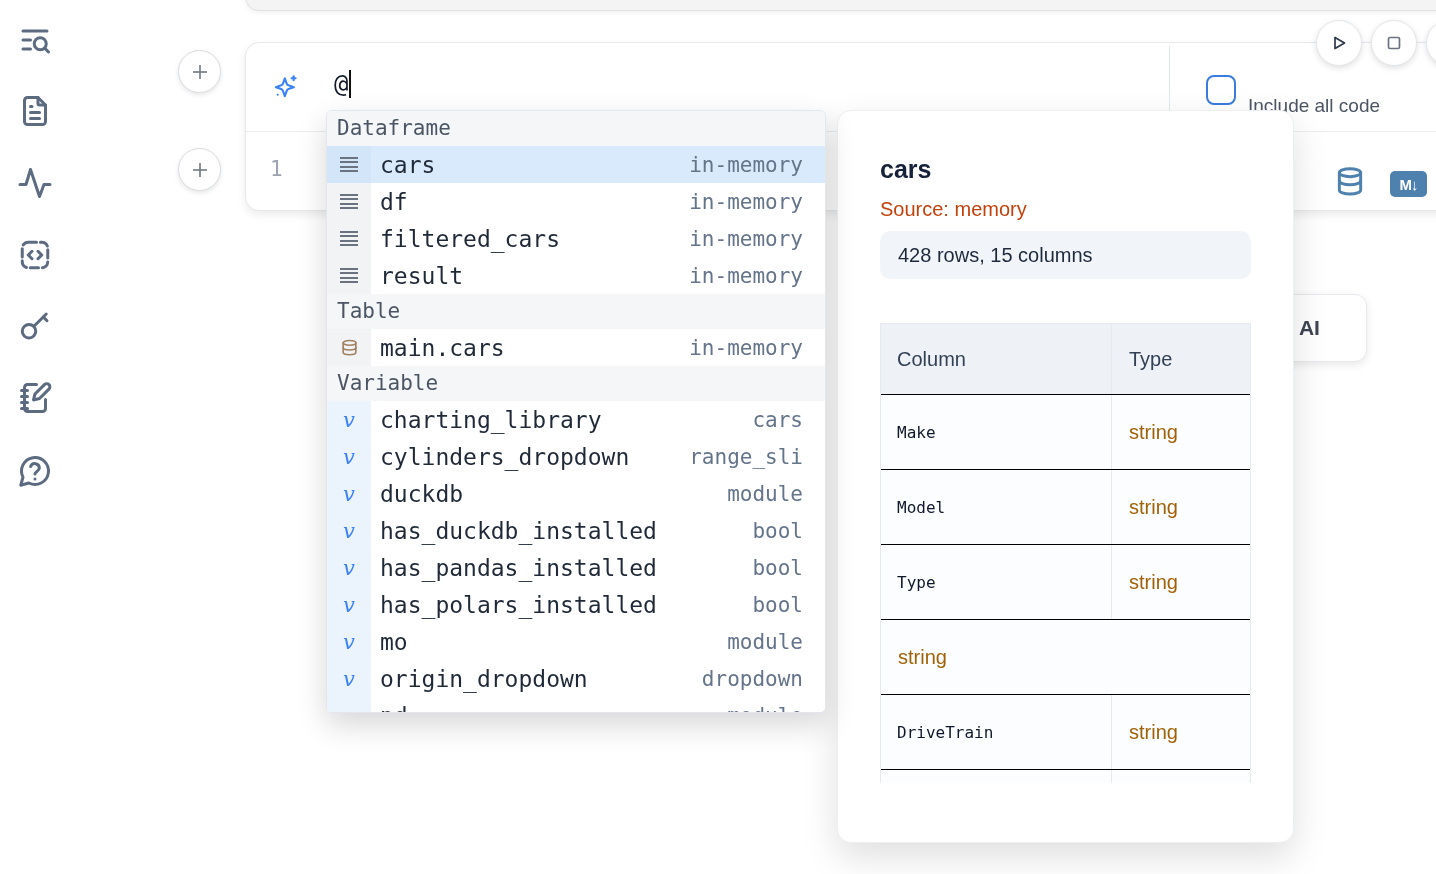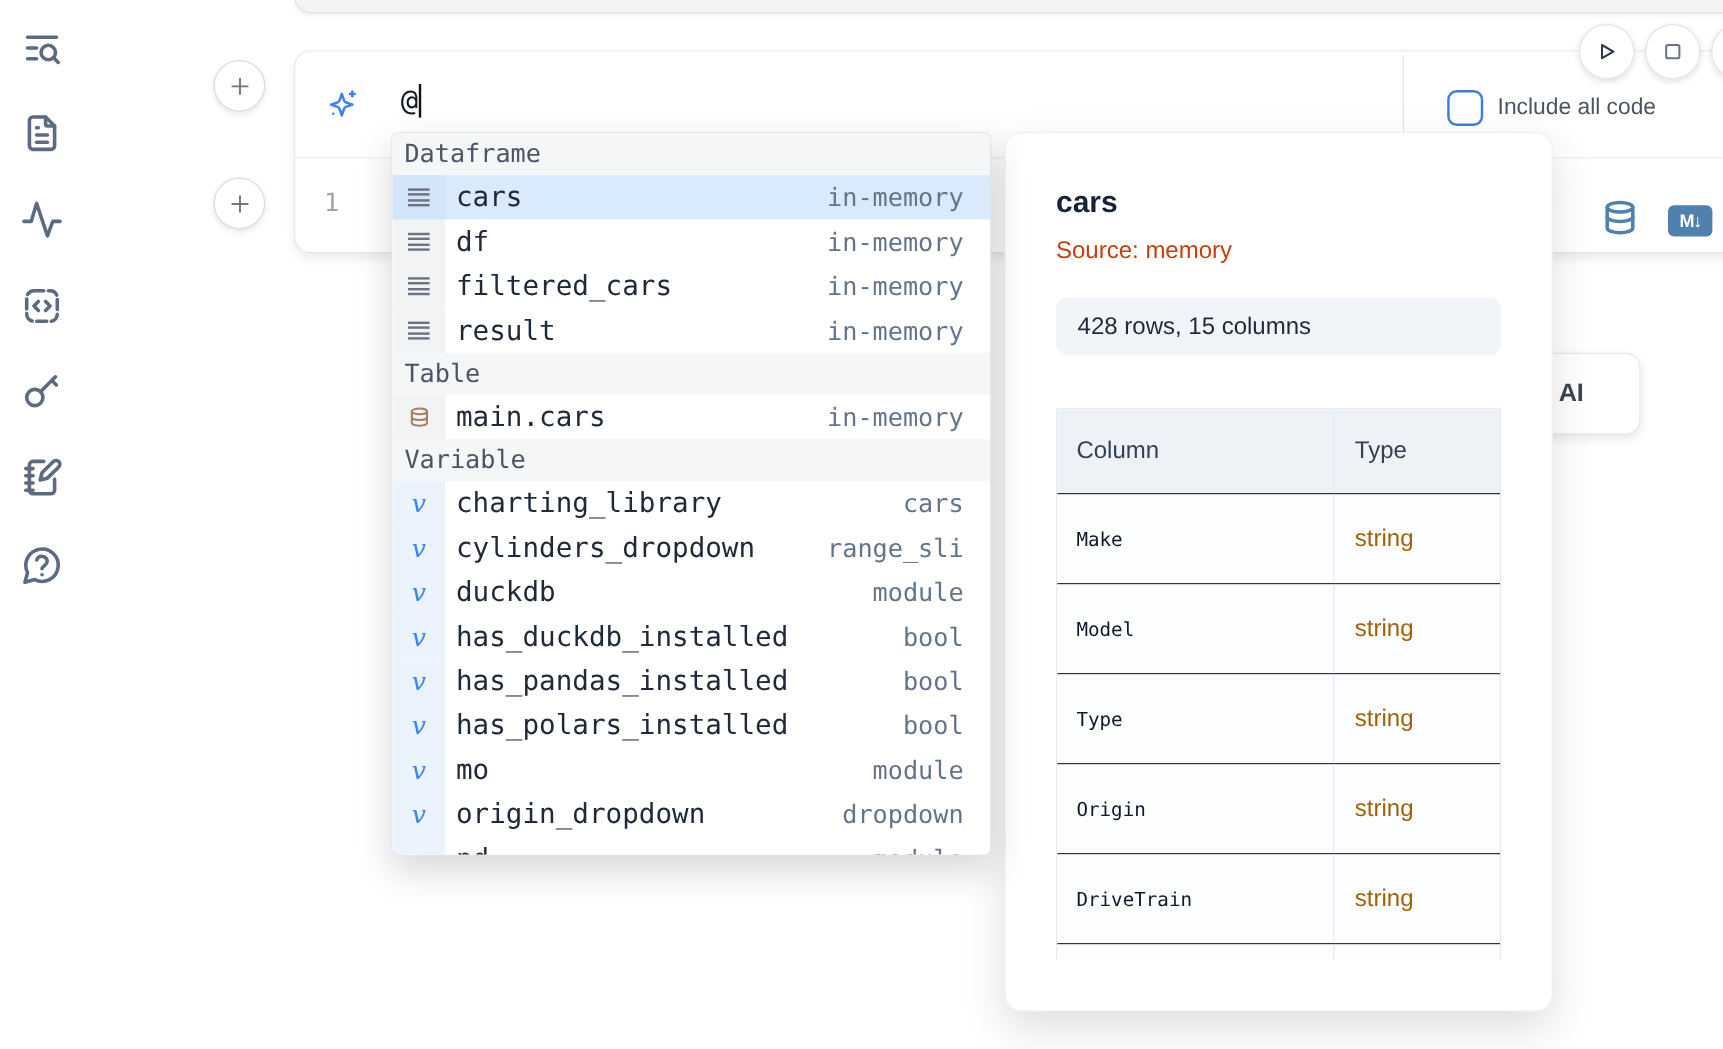--- a/index.html
+++ b/index.html
@@ -23,21 +23,21 @@
   .ai-row{position:absolute;left:0;top:0;right:0;height:88px;border-bottom:1px solid #eceef1;cursor:text;}
   .sparkle{position:absolute;left:26px;top:30px;width:28px;height:28px;color:#3b82f6;}
   .sparkle svg{width:28px;height:28px;}
   .at-text{position:absolute;left:88px;top:27px;font-family:"DejaVu Sans Mono",monospace;
     font-size:24px;color:#111827;}
   .caret{display:inline-block;width:2px;height:28px;background:#111;vertical-align:-6px;margin-left:1px;}
   .ai-vdivider{position:absolute;left:923px;top:3px;height:84px;border-left:1px solid #e4e7eb;}
   .include-zone{position:absolute;left:924px;right:0;top:0;height:88px;}
   .checkbox{position:absolute;left:36px;top:32px;width:26px;height:26px;border:2px solid #3b7ce0;
     border-radius:8px;background:#fff;cursor:pointer;}
-  .include-label{position:absolute;left:78px;top:36px;font-size:19px;color:#4b5563;white-space:nowrap;}
+  .include-label{position:absolute;left:78px;top:52px;font-size:19px;color:#4b5563;white-space:nowrap;}
   .code-row{position:absolute;left:0;top:88px;right:0;bottom:0;}
   .line-num{position:absolute;left:24px;top:26px;font-family:"DejaVu Sans Mono",monospace;
     font-size:21px;color:#9ba3ae;}
   .db-btn{position:absolute;left:1088px;top:122px;width:32px;height:34px;color:#4e81ad;cursor:pointer;}
   .db-btn svg{width:32px;height:34px;}
   .md-btn{position:absolute;left:1144px;top:128px;width:37px;height:26px;background:#4e81ad;color:#fff;
     border-radius:5px;font-weight:bold;font-size:15px;display:flex;align-items:center;justify-content:center;
     cursor:pointer;letter-spacing:-1px;}
 
   
@@ -70,21 +70,21 @@
   .v-ic{font-family:"DejaVu Serif",serif;font-style:italic;font-size:21px;color:#3b82f6;}
   .sm-db{width:19px;height:20px;color:#a18262;}
   .sm-db svg{width:19px;height:20px;}
 
   
   .panel{position:absolute;left:837px;top:110px;width:457px;height:733px;background:#fff;
     border:1px solid #edeff2;border-radius:14px;box-shadow:0 14px 36px rgba(0,0,0,.13);
     z-index:20;box-sizing:border-box;padding:44px 42px 0 42px;}
   .p-title{font-size:25px;font-weight:bold;color:#16213a;}
   .p-src{margin-top:14px;font-size:20px;color:#c2410c;}
-  .p-badge{margin-top:27px;height:48px;background:#f1f5f9;border-radius:10px;display:flex;
+  .p-badge{margin-top:10px;height:48px;background:#f1f5f9;border-radius:10px;display:flex;
     align-items:center;padding:0 18px;font-size:20px;color:#1e293b;box-sizing:border-box;}
   .ptable{margin-top:44px;height:460px;overflow:hidden;border:1px solid #e5eaf0;border-bottom:none;
     box-sizing:border-box;}
   .pt-row{display:flex;border-bottom:1px solid #000000;}
   .pt-row:last-child{border-bottom:none;}
   .pt-head{height:70px;background:#eef2f7;}
   .pt-data{height:74px;background:#fcfdfe;}
   .pt-c1{width:231px;border-right:1px solid #e5eaf0;display:flex;align-items:center;padding-left:16px;box-sizing:border-box;}
   .pt-c2{flex:1;display:flex;align-items:center;padding-left:17px;box-sizing:border-box;}
   .pt-head .pt-c1,.pt-head .pt-c2{font-size:20px;color:#334155;}
@@ -363,21 +363,20 @@
       </div>
       <div class="pt-row pt-data">
         <div class="pt-c1">Model</div>
         <div class="pt-c2">string</div>
       </div>
       <div class="pt-row pt-data">
         <div class="pt-c1">Type</div>
         <div class="pt-c2">string</div>
       </div>
       <div class="pt-row pt-data">
-        <div class="pt-c1">Origin</div>
         <div class="pt-c2">string</div>
       </div>
       <div class="pt-row pt-data">
         <div class="pt-c1">DriveTrain</div>
         <div class="pt-c2">string</div>
       </div>
       <div class="pt-row pt-data">
         <div class="pt-c1"></div>
         <div class="pt-c2"></div>
       </div>

